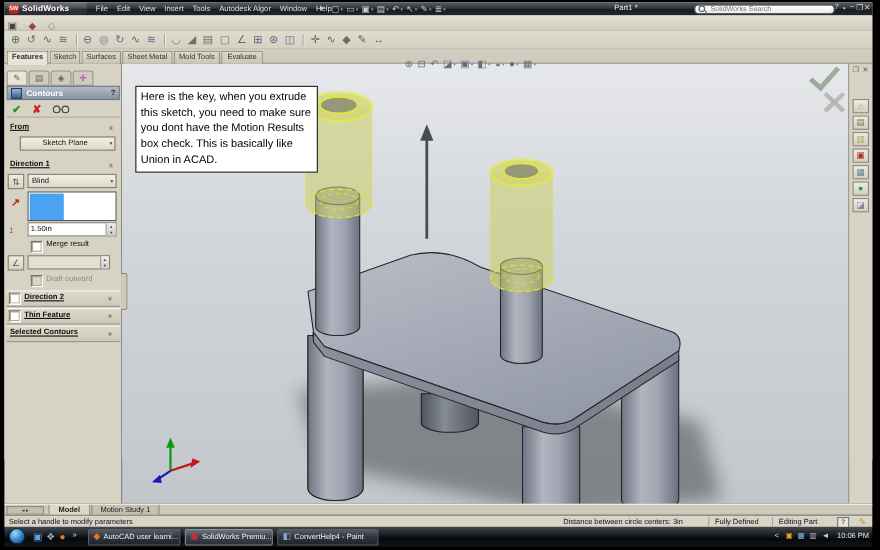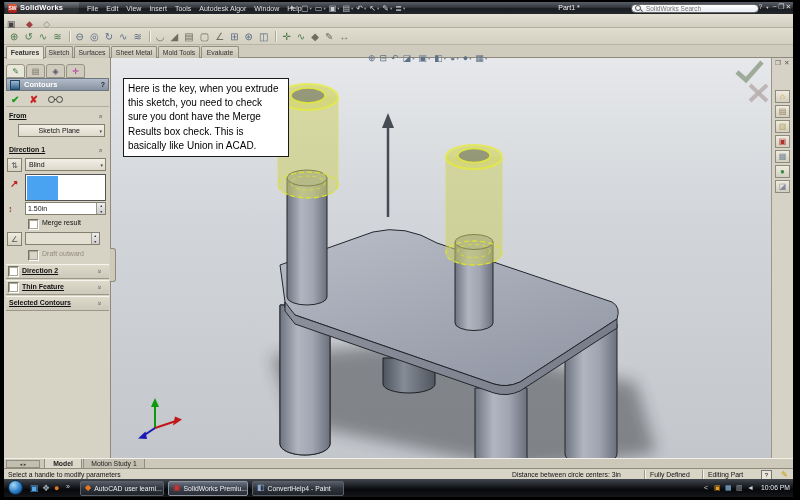--- a/index.html
+++ b/index.html
@@ -427,21 +427,21 @@
         <span class="hui">
             <span>●</span>
             <span class="car">▾</span>
           </span>
         <span class="hui">
             <span>▦</span>
             <span class="car">▾</span>
           </span>
       </div>
 
-      <div id="note" class="abs">Here is the key, when you extrude this sketch, you need to check sure you dont have the Merge Results box check.  This is basically like Union in ACAD.</div>
+      <div id="note" class="abs">Here is the key, when you extrude this sketch, you need to make sure you dont have the Motion Results box check.  This is basically like Union in ACAD.</div>
       <div id="split" class="abs"></div>
     </div>
 
     <div id="taskpane" class="abs">
       <span class="tpctl" style="left:3px;top:1px;">❐</span>
       <span class="tpctl" style="left:12px;top:1px;">✕</span>
       <div class="tpbtn" style="top:32px;color:#c89020;">⌂</div>
       <div class="tpbtn" style="top:47px;color:#8a7a50;">▤</div>
       <div class="tpbtn" style="top:62px;color:#b0a060;">▥</div>
       <div class="tpbtn" style="top:77px;color:#b03030;">▣</div>

